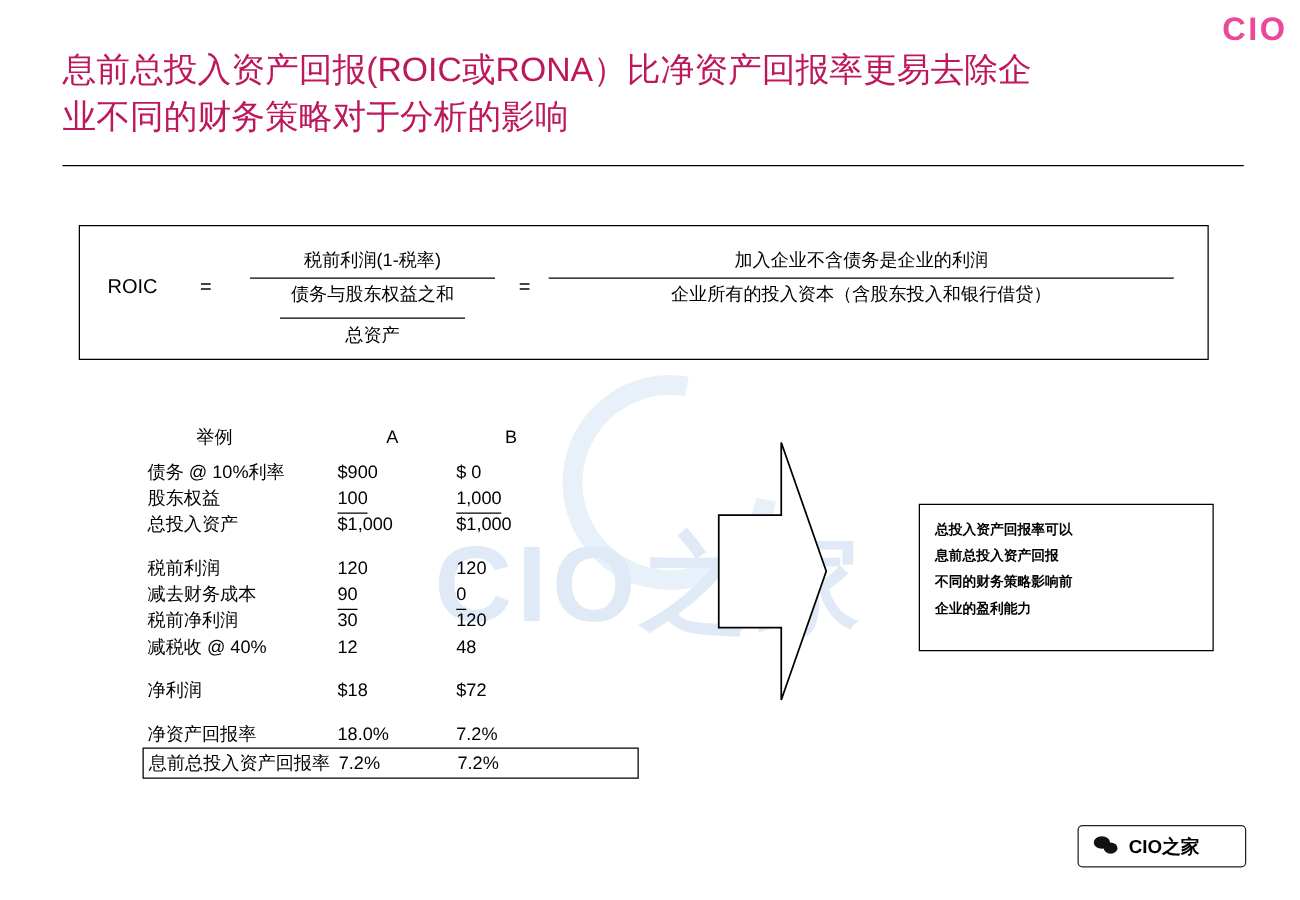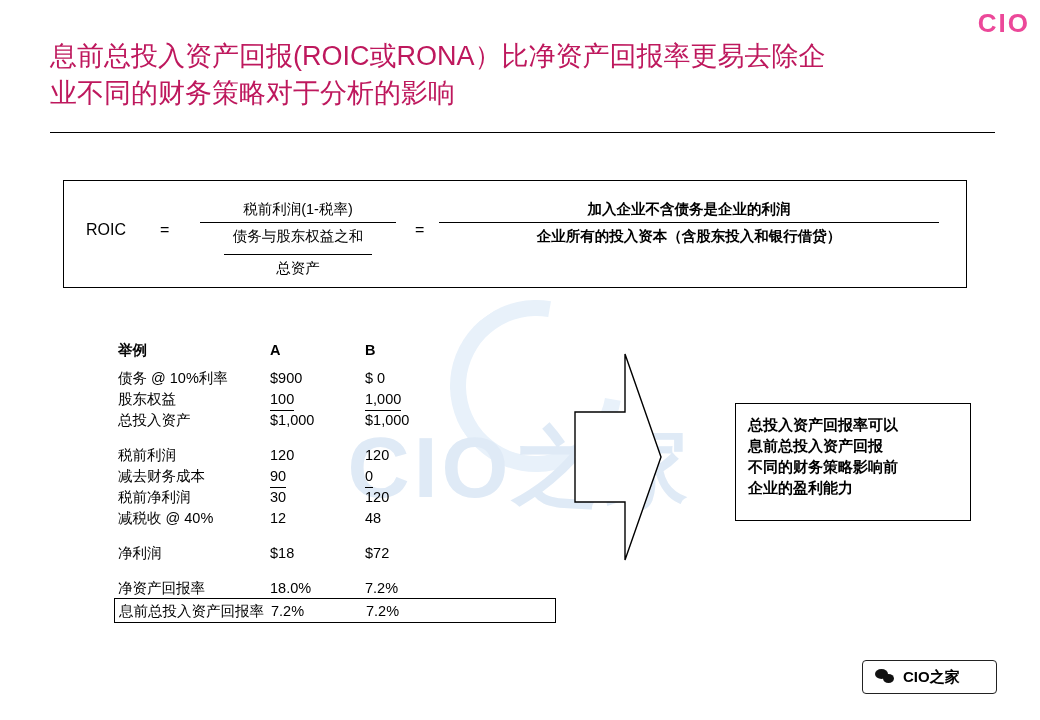--- a/index.html
+++ b/index.html
@@ -113,21 +113,21 @@
   .frac {
     position: absolute;
     text-align: center;
     font-size: 14.5px;
     line-height: 22px;
   }
   .frac .num { padding: 0 6px; }
   .frac .bar { height: 1px; background: #000; margin: 2px 0; }
   .frac .den { padding: 0 6px; }
   .frac1 { left: 136px; top: 17px; width: 196px; }
-  .frac2 { left: 375px; top: 17px; width: 500px; font-weight: bold; }
+  .frac2 { left: 375px; top: 17px; width: 500px; }
   .f-total {
     position: absolute;
     left: 136px;
     top: 78px;
     width: 196px;
     text-align: center;
     font-size: 14.5px;
   }
   .f-total-bar {
     position: absolute;
@@ -148,36 +148,37 @@
   }
   .trow {
     display: flex;
     line-height: 21px;
     height: 21px;
   }
   .c-label { width: 152px; }
   .c-a { width: 95px; }
   .c-b { width: 110px; }
   .header-row {
-    font-weight: bold;
+    font-weight: normal;
     height: 28px;
     line-height: 21px;
+    margin-left: 39px;
   }
   .spacer { height: 14px; }
   .underline-cell {
     border-bottom: 1px solid #000;
     display: inline-block;
     padding-bottom: 0px;
   }
 
   .roic-row {
     position: absolute;
     left: 114px;
     top: 598px;
-    width: 442px;
+    width: 397px;
     height: 25px;
     border: 1px solid #000;
     box-sizing: border-box;
     font-size: 14.5px;
   }
   .roic-row .trow { padding: 2px 0 0 4px; }
 
   
   .arrow {
     position: absolute;
@@ -190,21 +191,21 @@
   
   .concl-box {
     position: absolute;
     left: 735px;
     top: 403px;
     width: 236px;
     height: 118px;
     border: 1px solid #000;
     box-sizing: border-box;
     padding: 10px 10px 0 12px;
-    font-size: 15px;
+    font-size: 11px;
     font-weight: bold;
     line-height: 21px;
   }
 
   
   .footer-badge {
     position: absolute;
     left: 862px;
     top: 660px;
     width: 135px;

